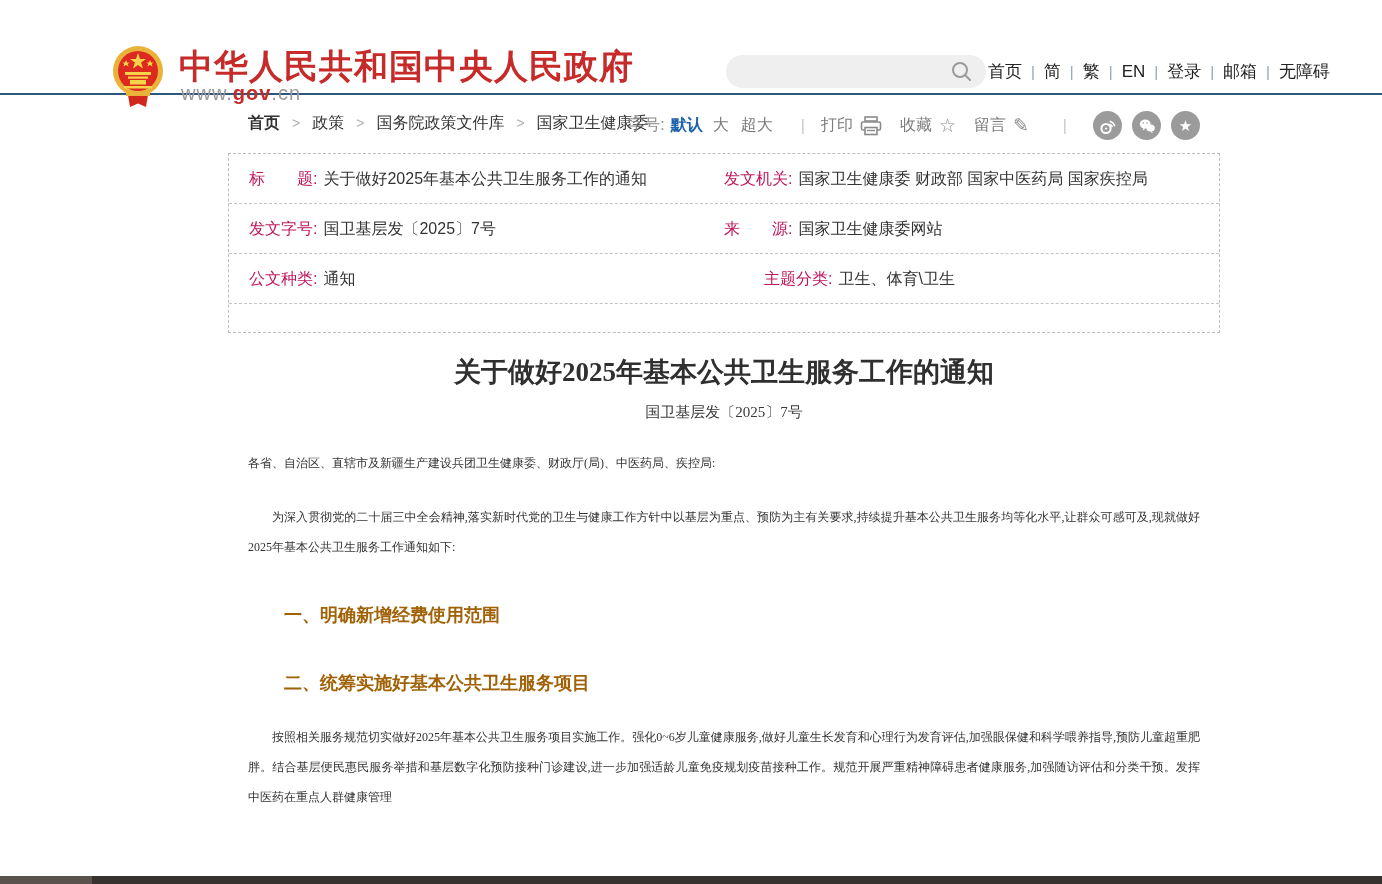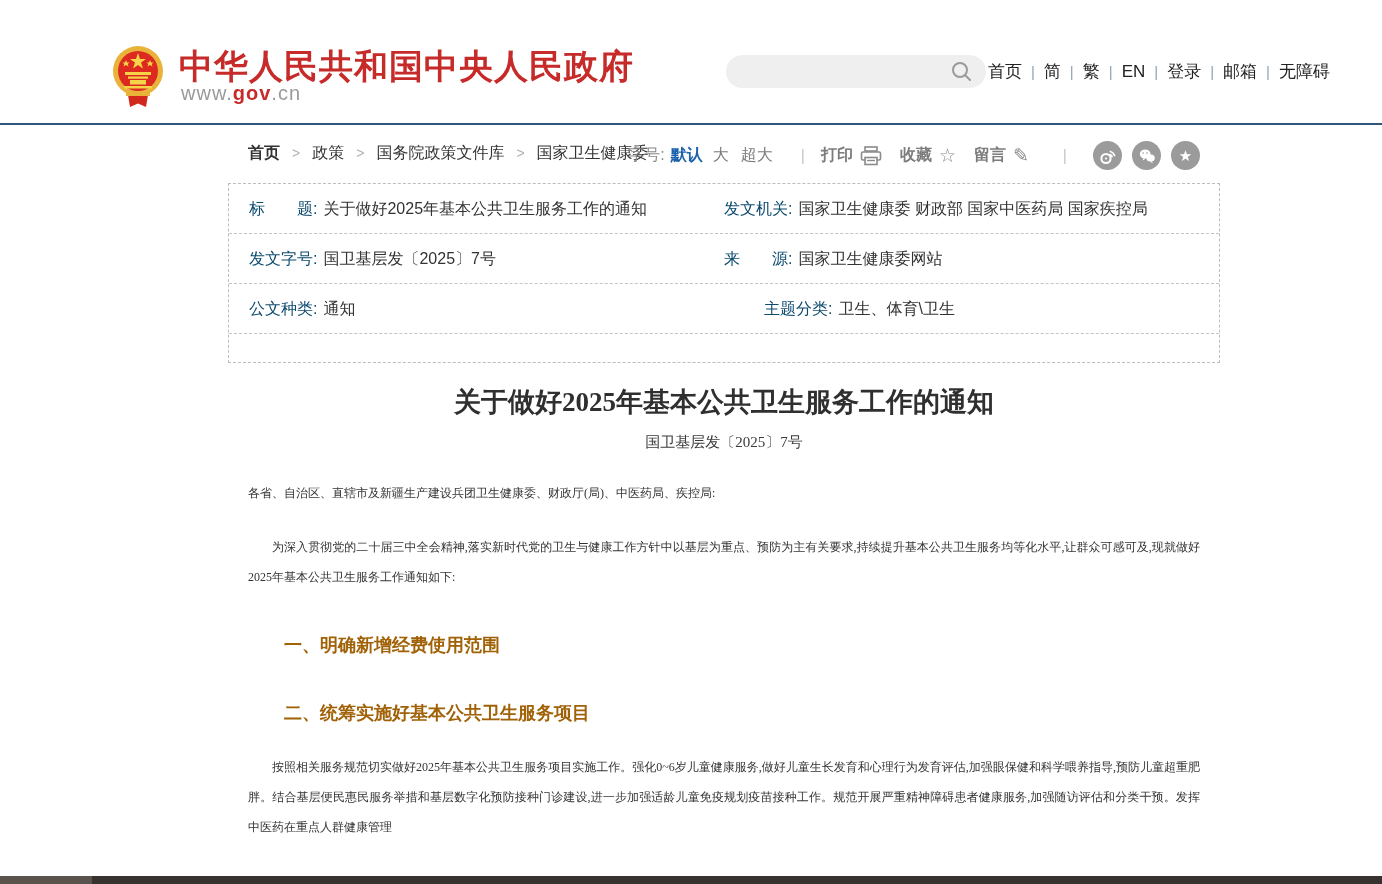--- a/index.html
+++ b/index.html
@@ -5,21 +5,21 @@
   * { margin:0; padding:0; box-sizing:border-box; }
   html,body { background:#fff; }
   .page {
     position:relative; width:1382px; height:884px; background:#fff;
     overflow:hidden; font-family:"Liberation Sans","DejaVu Sans",sans-serif; color:#333;
   }
   .corner-artifact { position:absolute; left:0; top:0; width:7px; height:12px;
     background:linear-gradient(#c03a2b 0 55%, #5c241c 55% 100%); }
 
   
-  .header { position:relative; height:125px; background:#fff; border-bottom:2px solid #2e567c; }
+  .header { position:relative; height:95px; background:#fff; border-bottom:2px solid #2e567c; }
   .logo { position:absolute; left:112px; top:45px; width:52px; height:62px; }
   .site-title { position:absolute; left:179px; top:44px; font-size:34px; font-weight:bold;
     color:#c62b29; letter-spacing:1px; font-family:"Liberation Sans","DejaVu Sans",sans-serif; }
   .site-url { position:absolute; left:181px; top:82px; font-size:20px; color:#9a9a9a; letter-spacing:1px; }
   .site-url b { color:#c62b29; font-weight:bold; }
   .search-box { position:absolute; left:726px; top:55px; width:260px; height:33px;
     background:#efefef; border-radius:17px; }
   .search-input { position:absolute; left:16px; top:4px; width:200px; height:25px;
     border:none; background:transparent; outline:none; font-size:15px; color:#333; }
   .search-icon { position:absolute; right:14px; top:6px; }
@@ -32,35 +32,35 @@
   .breadcrumb { position:absolute; left:248px; top:18px; font-size:16px; color:#333; }
   .breadcrumb .bc-item { cursor:pointer; }
   .breadcrumb .bc-item.first { font-weight:bold; }
   .breadcrumb .bc-sep { color:#b0b0b0; padding:0 12px; font-size:14px; }
   .toolbar { position:absolute; right:182px; top:16px; display:flex; align-items:center;
     font-size:16px; color:#8a8a8a; }
   .toolbar .fs-label { color:#8a8a8a; }
   .toolbar .fs-default { color:#1b62ab; font-weight:bold; margin:0 10px 0 6px; cursor:pointer; }
   .toolbar .fs-opt { color:#7c7c7c; margin-right:12px; cursor:pointer; }
   .toolbar .bar { color:#c6c6c6; margin:0 16px; }
-  .tool-item { display:flex; align-items:center; margin-right:18px; cursor:pointer; color:#7c7c7c;font-weight:bold; }
+  .tool-item { display:flex; align-items:center; margin-right:18px; cursor:pointer; color:#7c7c7c; }
   .tool-item .glyph { margin-left:7px; color:#8a8a8a; font-size:19px; line-height:1; }
   .social { display:flex; align-items:center; }
   .social .circle { width:29px; height:29px; border-radius:50%; background:#9b9b9b;
     display:flex; align-items:center; justify-content:center; margin-left:10px; cursor:pointer; }
   .social .circle .star-glyph { color:#fff; font-size:15px; line-height:1; }
 
   
   .meta-table { position:relative; margin-left:228px; width:992px; border:1px dashed #bdbdbd; background:#fff; }
   .meta-row { display:flex; border-bottom:1px dashed #c4c4c4; }
   .meta-row:last-child { border-bottom:none; }
   .meta-cell { padding:14px 0 14px 20px; font-size:16px; line-height:21px; display:flex; }
   .meta-cell.c1 { flex:0 0 475px; }
   .meta-cell.c2 { flex:1; }
-  .meta-label { color:#0c4a6e; white-space:pre; margin-right:6px; }
+  .meta-label { color:#be185d; white-space:pre; margin-right:6px; }
   .meta-value { color:#333; }
 
   
   .article { margin-left:228px; width:992px; padding:0 20px;
     font-family:"Liberation Serif","DejaVu Serif",serif; color:#333; }
   .doc-title { margin-top:21px; text-align:center; font-size:27px; font-weight:bold; color:#2f2f2f; }
   .doc-number { margin-top:13px; text-align:center; font-size:15px; color:#3a3a3a; }
   .article p { font-size:12px; line-height:30px; margin-top:16px; text-align:justify; }
   .article p.salutation { margin-top:26px; text-indent:0; }
   .article p.indent { text-indent:2em;margin-top:24px; }

